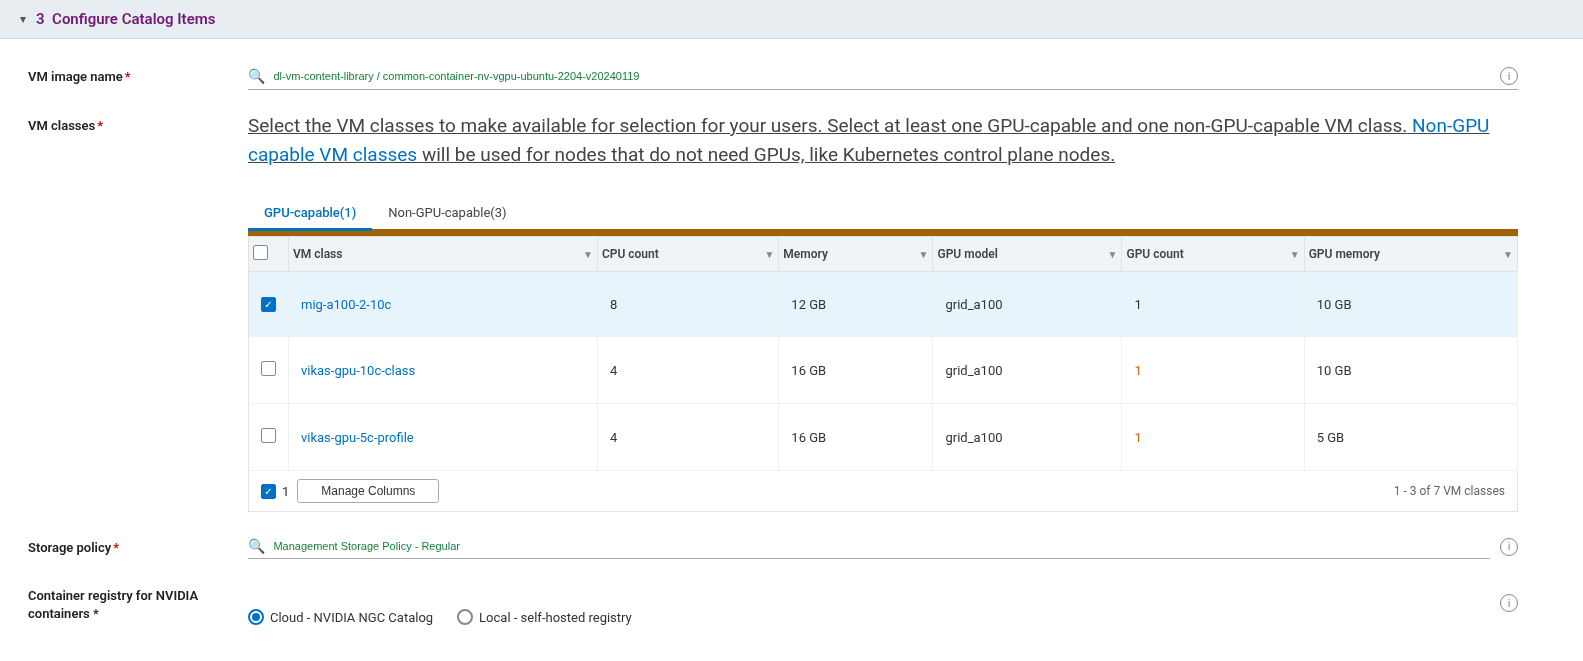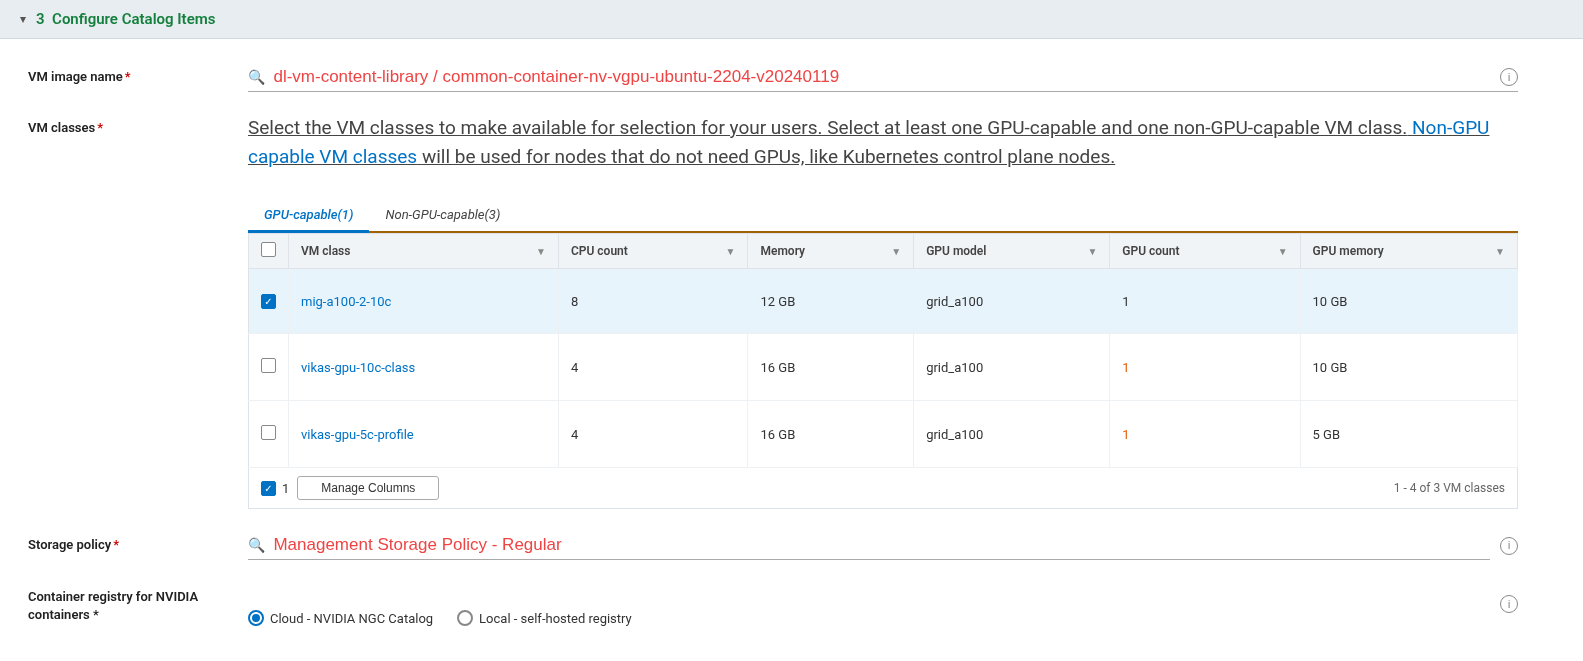--- a/index.html
+++ b/index.html
@@ -23,21 +23,21 @@
       gap: 10px;
       border-bottom: 1px solid #d0d8e0;
     }
     .header-chevron {
       color: #555;
       font-size: 12px;
     }
     .header-title {
       font-size: 15px;
       font-weight: 600;
-      color: #15803d;
+      color: #701a75;
     }
     
     .main-content {
       padding: 24px 28px;
     }
     .description-text {
       font-size: 13px;
       color: #444;
       margin-bottom: 24px;
       line-height: 1.5;
@@ -74,22 +74,22 @@
       max-width: 1270px;
       position: relative;
     }
     .input-search-icon {
       color: #888;
       margin-right: 8px;
       font-size: 14px;
     }
     .input-text {
       flex: 1;
-      font-size: 17px;
-      color: #ef4444;
+      font-size: 11px;
+      color: #15803d;
       border: none;
       outline: none;
       background: transparent;
     }
     .info-icon {
       width: 18px;
       height: 18px;
       border: 1.5px solid #888;
       border-radius: 50%;
       display: inline-flex;
@@ -113,23 +113,22 @@
       line-height: 1.5;
       text-decoration: underline;
     }
     .vm-classes-desc a, .vm-classes-desc .link-text {
       color: #0072c6;
       text-decoration: none;
     }
     
     .tabs {
       display: flex;
-      border-bottom: 2px solid #a16207;
+      border-bottom: 7px solid #a16207;
       margin-bottom: 0;
-      font-style: italic;
     }
     .tab {
       padding: 8px 16px;
       font-size: 13px;
       cursor: pointer;
       border-bottom: 3px solid transparent;
       margin-bottom: -2px;
       color: #444;
     }
     .tab.active {
@@ -139,22 +138,22 @@
     }
     
     .vm-table {
       width: 100%;
       border-collapse: collapse;
       margin-top: 0;
       border: 1px solid #dde3e8;
     }
     .vm-table th {
       background: #f0f4f7;
-      padding: 8px 12px;
-      text-align: right;
+      padding: 8px 4px;
+      text-align: left;
       font-weight: 600;
       font-size: 12px;
       color: #444;
       border-bottom: 1px solid #dde3e8;
       border-right: 1px solid #dde3e8;
       white-space: nowrap;
     }
     .vm-table td {
       padding: 24px 12px;
       border-bottom: 1px solid #eef1f4;
@@ -446,21 +445,21 @@
         </table>
 
         <div class="table-footer">
           <div class="footer-left">
             <div class="checkbox-with-count">
               <div class="checkbox checked"></div>
               <span class="selected-count">1</span>
             </div>
             <button class="manage-columns-btn">Manage Columns</button>
           </div>
-          <div class="pagination-text">1 - 4 of 3 VM classes</div>
+          <div class="pagination-text">1 - 3 of 7 VM classes</div>
         </div>
       </div>
     </div>
 
     <div class="form-row">
       <div class="form-label">
         <span>Storage policy</span><span class="required">*</span>
       </div>
       <div class="form-field">
         <div class="storage-input-wrapper">

